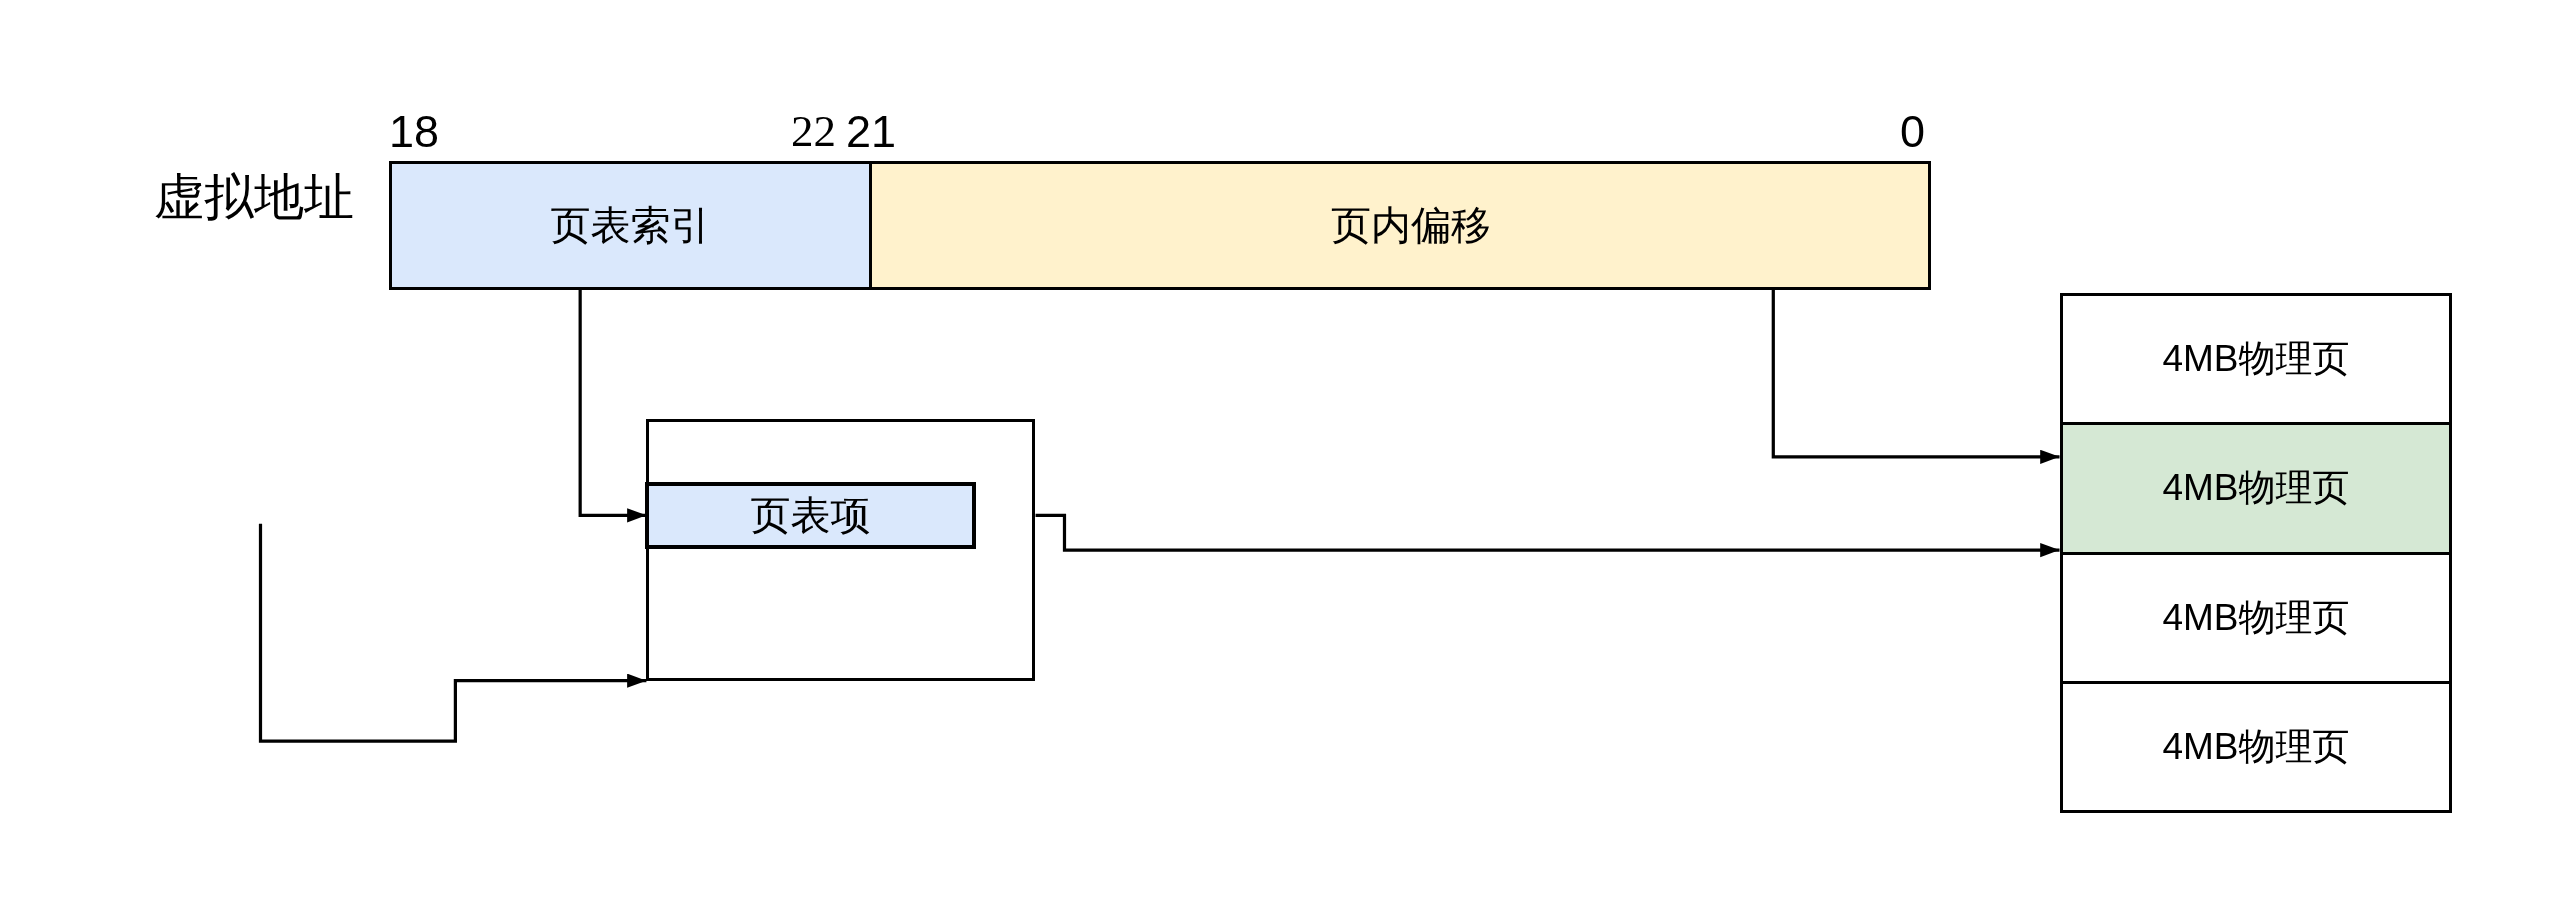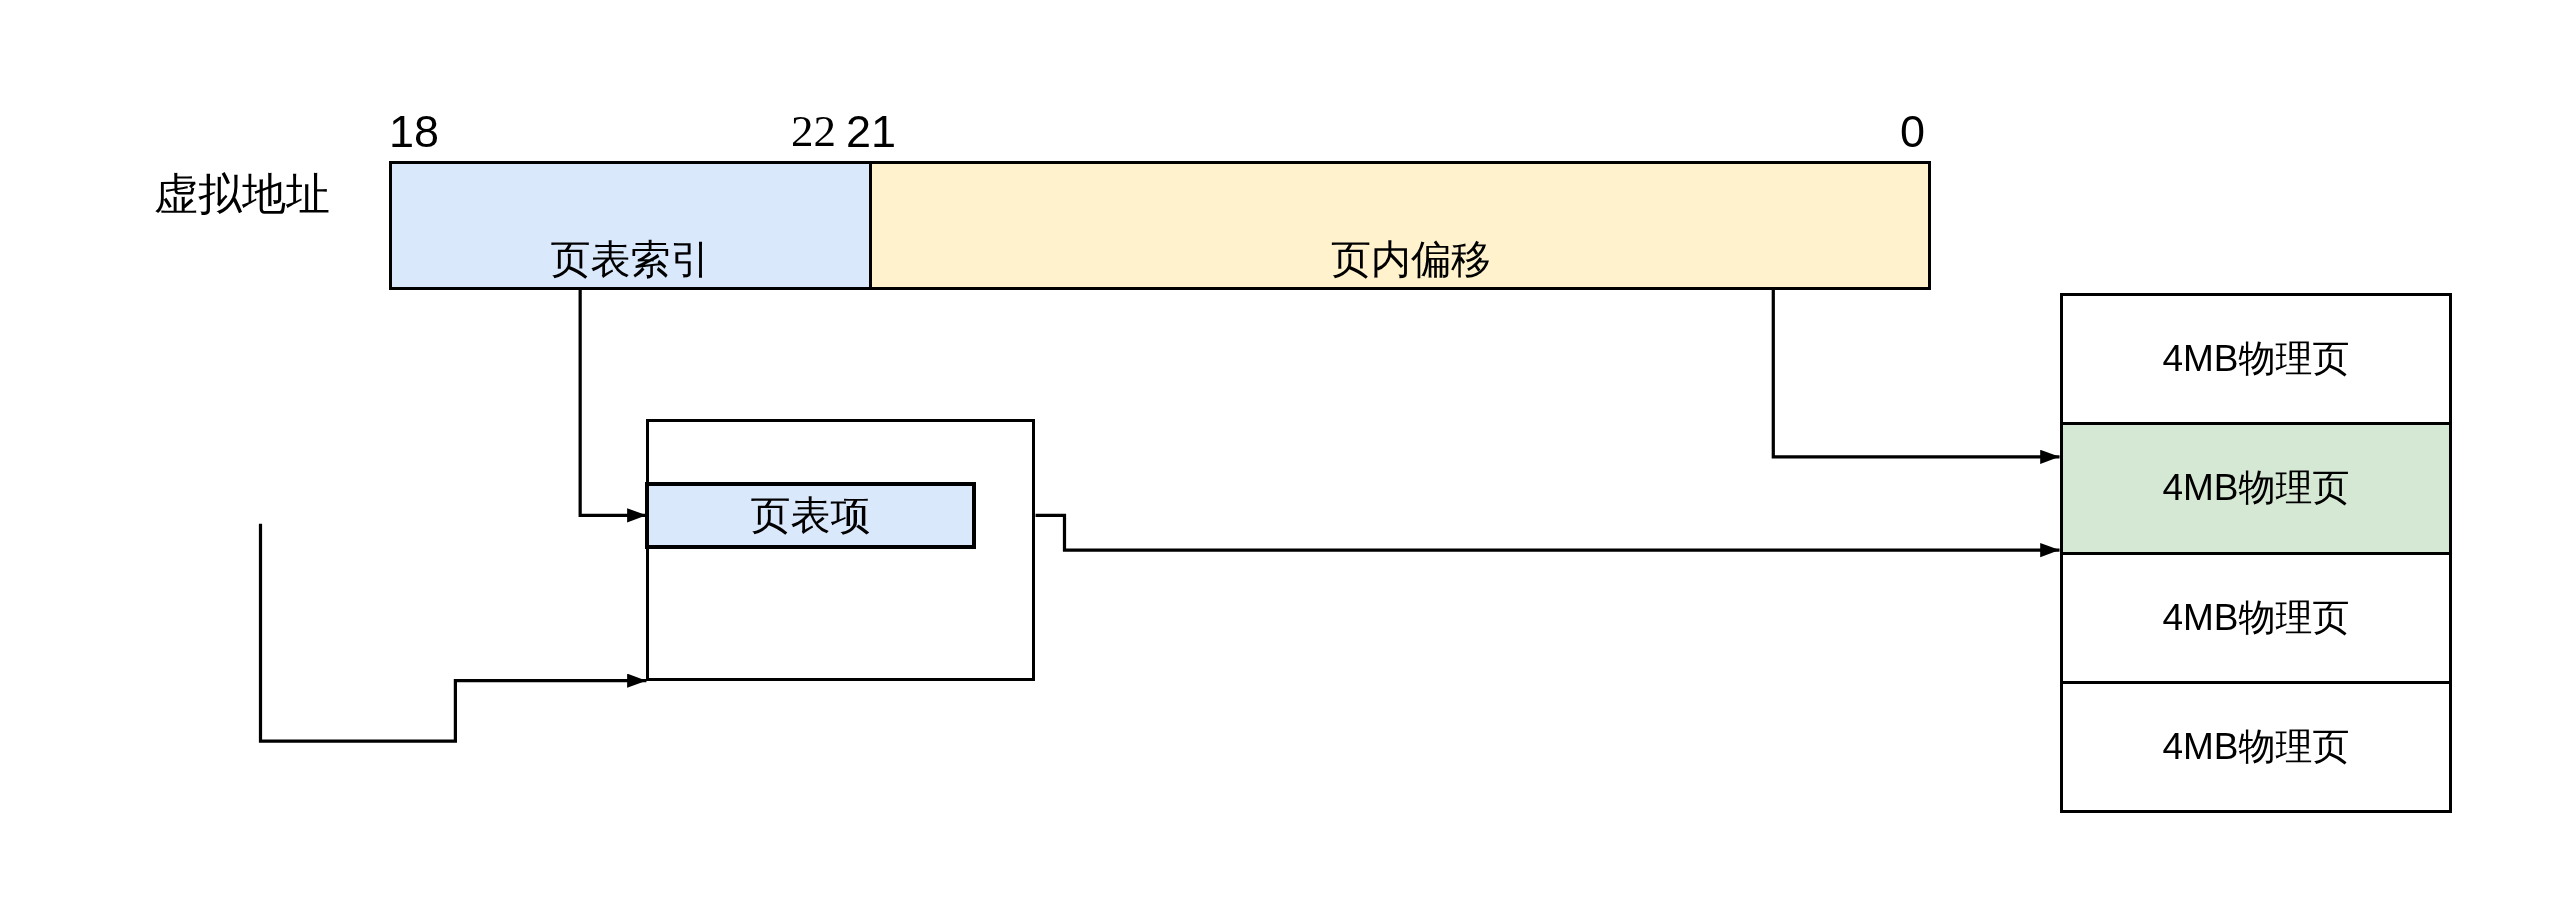--- a/index.html
+++ b/index.html
@@ -31,42 +31,42 @@
     stroke-width: 5;
   }
 
   
   .txt {
     line-height: 1;
     white-space: nowrap;
   }
   .va-title {
     left: 154px; top: 172px;
-    font-size: 44px;
+    font-size: 50px;
     text-align: center;
   }
   .bit {
     top: 109px;
     font-size: 45px;
   }
   .bit-31 { left: 389px; }
   .bit-22 { left: 740px; width: 96px; text-align: right; font-family: Liberation Serif, serif; }
   .bit-21 { left: 846px; }
   .bit-0  { left: 1833px; width: 92px; text-align: right; }
 
   
   .va-box {
     left: 389px; top: 161px;
     width: 1542px; height: 129px;
     border: 3.9px solid #000000;
     display: flex;
   }
   .va-field {
     display: flex;
-    align-items: flex-end;
+    align-items: center;
     justify-content: center;
     font-size: 40px;
     height: 100%;
   }
   .va-field.index {
     width: 477px;
     border-right: 3.9px solid #000000;
     flex: none;
   }
   .va-field.offset { flex: 1; }

